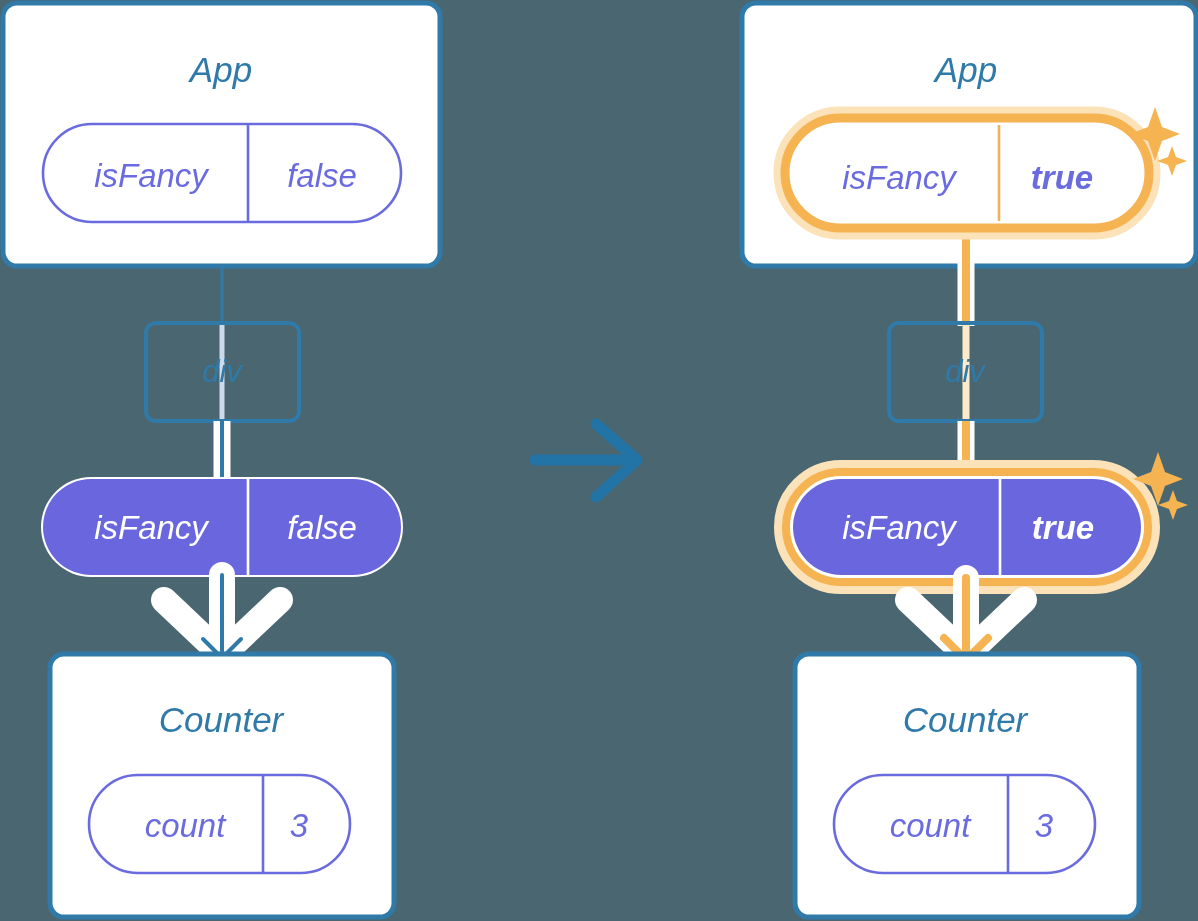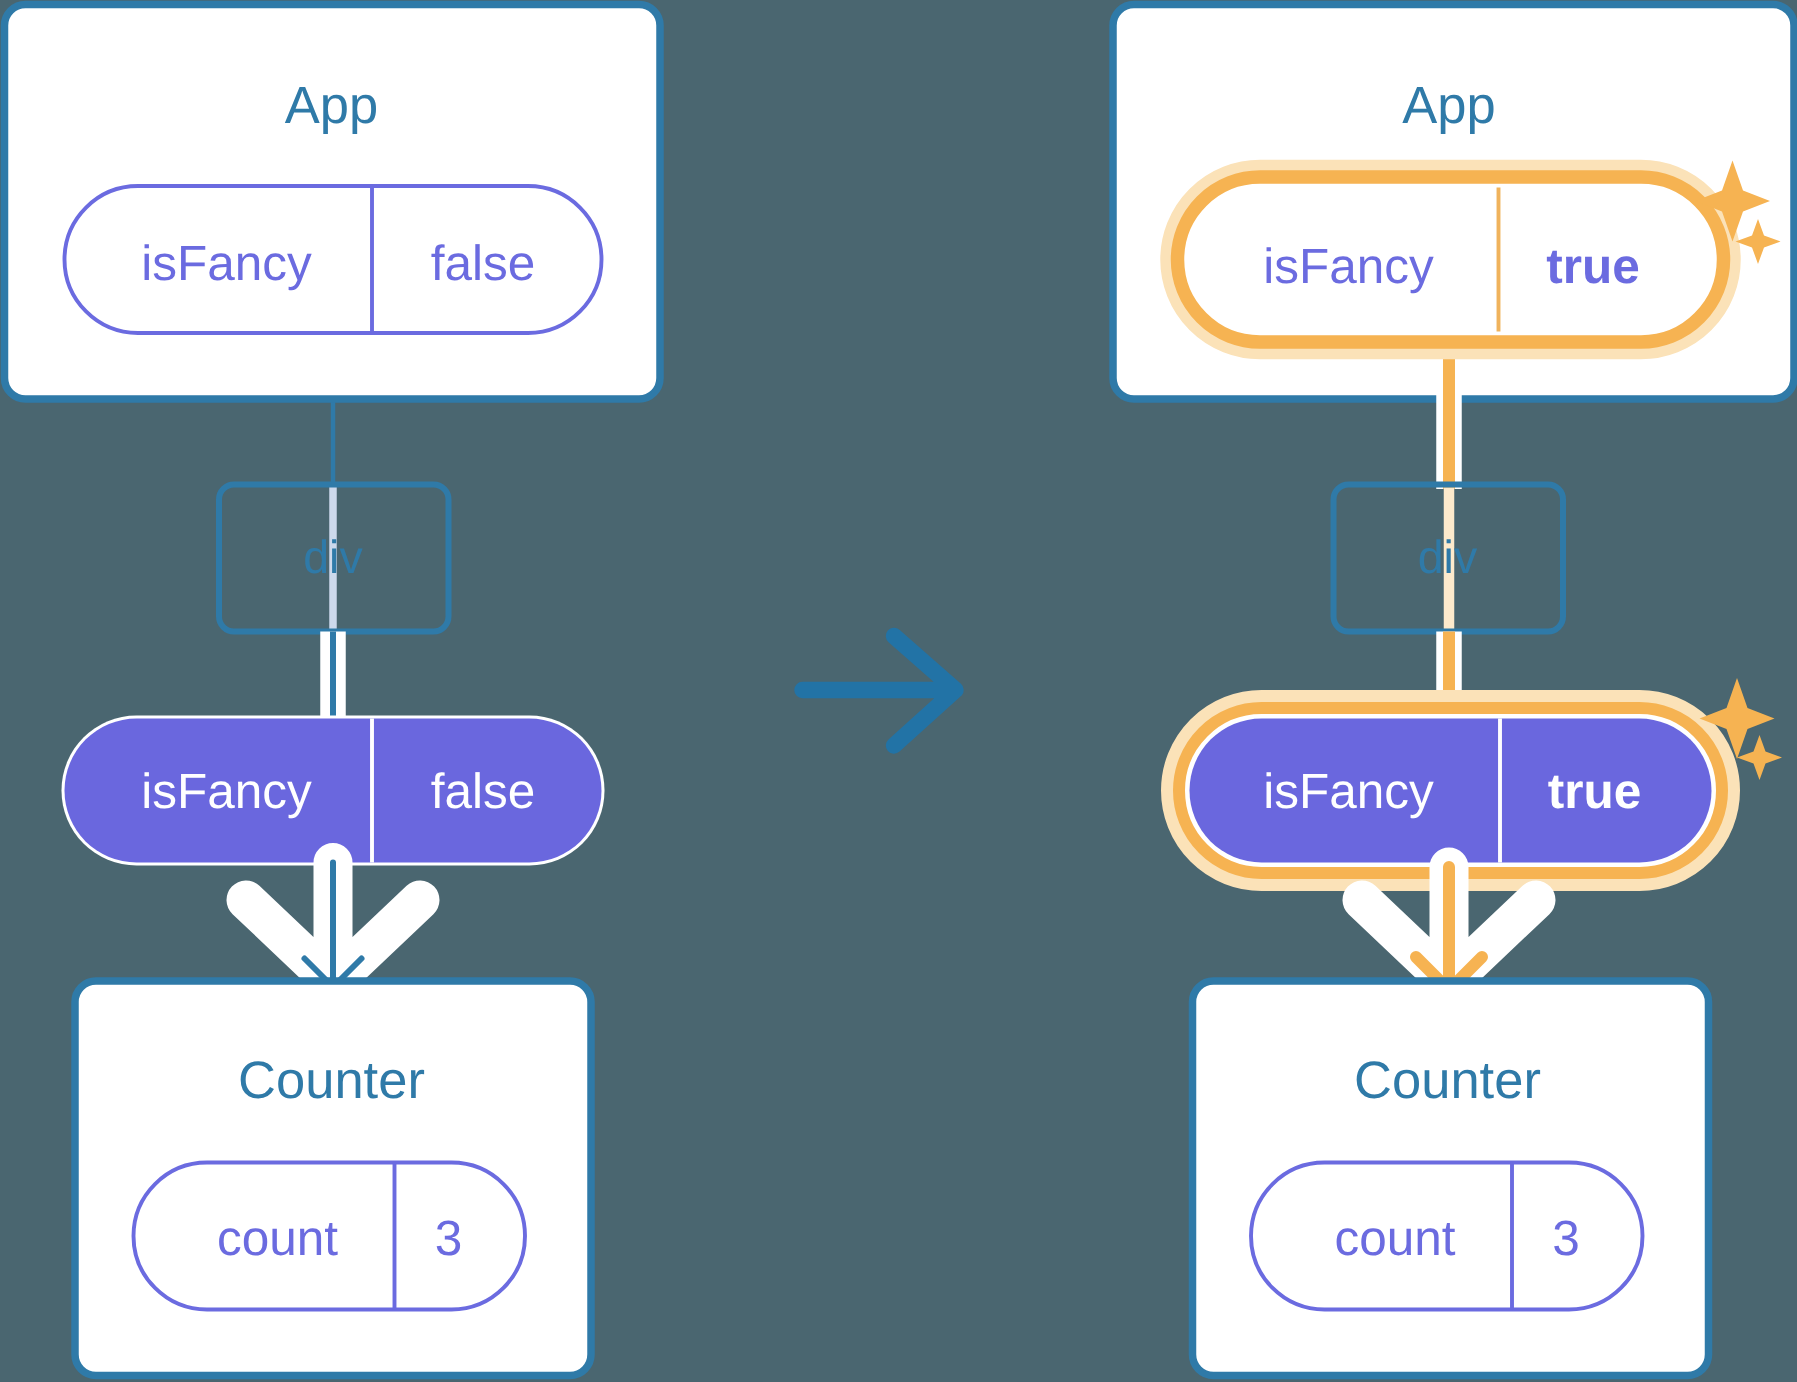--- a/index.html
+++ b/index.html
@@ -11,20 +11,21 @@
     width: 1198px;
     height: 921px;
     overflow: hidden;
     font-family: "Liberation Sans", sans-serif;
   }
   #stage {
     position: relative;
     width: 1198px;
     height: 921px;
     background: #4a6670;
+    font-style: italic;
   }
   svg#diagram {
     display: block;
     width: 1198px;
     height: 921px;
   }
   .box-label {
     font-family: "Liberation Sans", sans-serif;
     font-size: 35px;
     fill: #2f7aa8;

